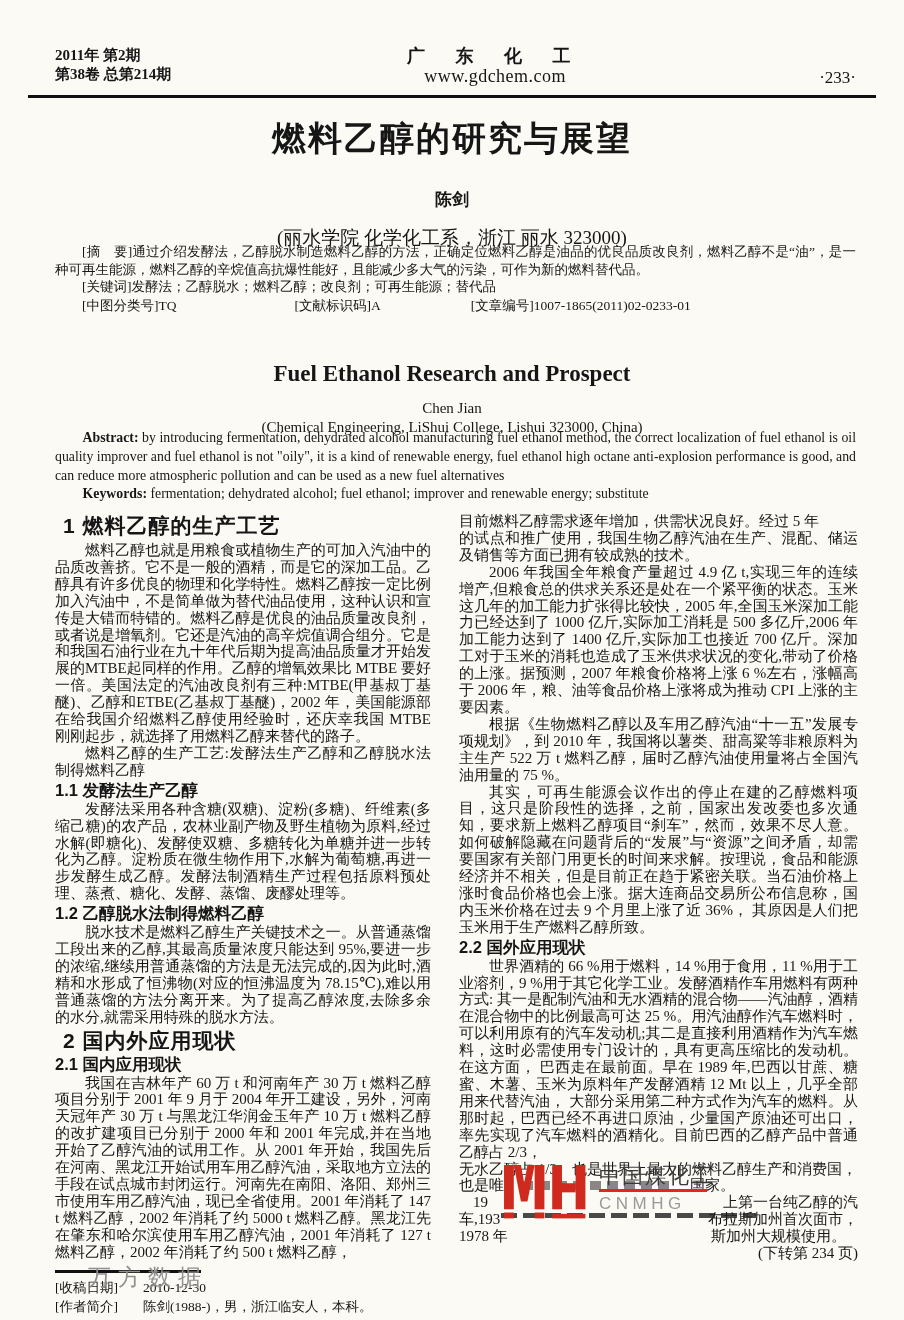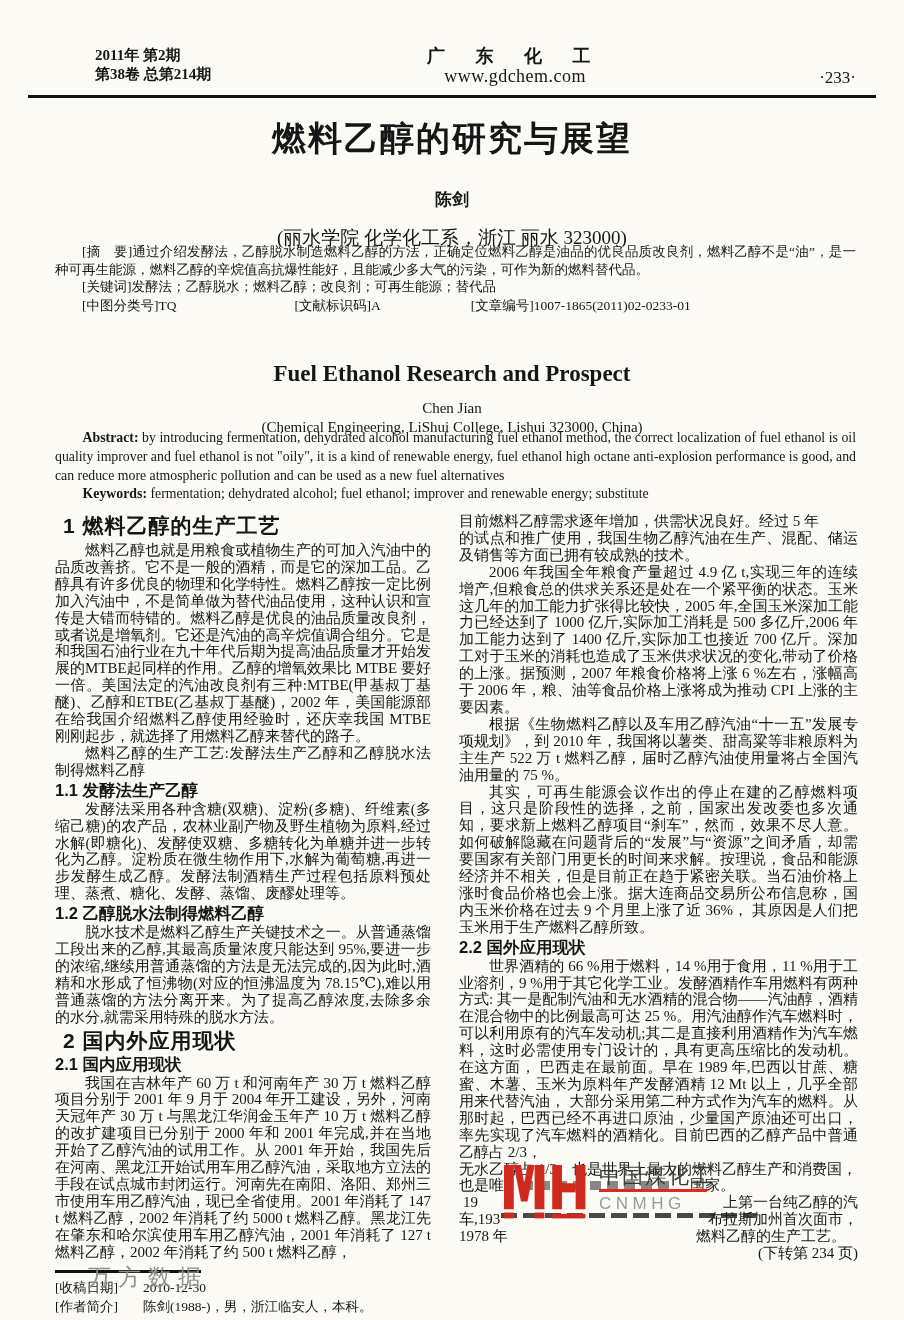--- a/index.html
+++ b/index.html
@@ -3,21 +3,21 @@
 <meta charset="utf-8">
 <style>
   html,body{margin:0;padding:0;}
   body{background:#e8e6e1;font-family:"Liberation Serif","DejaVu Serif",serif;}
   .page{position:relative;width:904px;height:1320px;margin:0 auto;background:#fbfaf5;
         color:#161616;overflow:hidden;}
 
   
   .jheader{position:absolute;top:46px;left:55px;right:48px;display:flex;
            justify-content:space-between;align-items:flex-start;}
-  .issue{font-size:15px;font-weight:700;line-height:19px;white-space:nowrap;margin-left:40px;}
+  .issue{font-size:15px;font-weight:700;line-height:19px;white-space:nowrap;}
   .jcenter{text-align:center;}
   .jname{font-size:18px;font-weight:700;letter-spacing:13px;line-height:20px;}
   .jurl{font-size:18px;line-height:20px;letter-spacing:.5px;}
   .pageno{font-size:17px;font-weight:400;margin-top:22px;}
   .hrule{position:absolute;top:95px;left:28px;right:28px;height:3px;background:#111;}
 
   
   .titleblock{position:absolute;top:119px;left:0;right:0;text-align:center;}
   .arttitle{font-family:"Liberation Sans","DejaVu Sans",sans-serif;
             font-size:34px;font-weight:700;letter-spacing:2px;line-height:38px;}
@@ -59,21 +59,21 @@
   
   .dateline{margin-top:9px;font-size:13.5px;line-height:19.5px;}
   .dl-rule{width:146px;height:3px;background:#111;margin-bottom:5px;}
   .dl-row span.lab{display:inline-block;min-width:76px;}
   .dl-row span.val{margin-left:12px;}
 
   
   .tail{position:relative;margin-top:0;}
   .frag{display:flex;align-items:baseline;height:16.9px;white-space:nowrap;}
   .frag .gapflex{flex:1;}
-  .frag .ind{margin-left:4px;}
+  .frag .ind{margin-left:14px;}
   .frag.right{justify-content:flex-end;}
   .smudge-inline{display:inline-block;width:150px;height:9px;margin:0 18px;
       align-self:center;opacity:.55;
       background:repeating-linear-gradient(90deg,#2a2a2a 0 11px,transparent 11px 17px);}
   .watermark{position:absolute;left:45px;top:4px;display:flex;align-items:flex-start;z-index:3;}
   .wm-logo{flex:0 0 auto;}
   .wm-text{margin-left:9px;}
   .wm-cn{font-family:"Liberation Sans","DejaVu Sans",sans-serif;font-size:21px;
          color:#3a3a3a;letter-spacing:2px;line-height:22px;white-space:nowrap;}
   .wm-line{width:108px;height:3px;margin:2px 0 3px;}
@@ -179,21 +179,21 @@
           <span>上第一台纯乙醇的汽</span>
         </div>
         <div class="frag">
           <span>车,193</span>
           <span class="gapflex"></span>
           <span>布拉斯加州首次面市，</span>
         </div>
         <div class="frag">
           <span>1978 年</span>
           <span class="gapflex"></span>
-          <span style="margin-right:12px">燃料乙醇的生产工艺。</span>
+          <span style="margin-right:12px">斯加州大规模使用。</span>
         </div>
         <div class="frag right">
           <span>(下转第 234 页)</span>
         </div>
 
         <div class="smear"></div>
 
         <div class="watermark">
           <svg class="wm-logo" width="86" height="56" viewBox="0 0 132 86" xmlns="http://www.w3.org/2000/svg">
             <g fill="#d02a1e">

